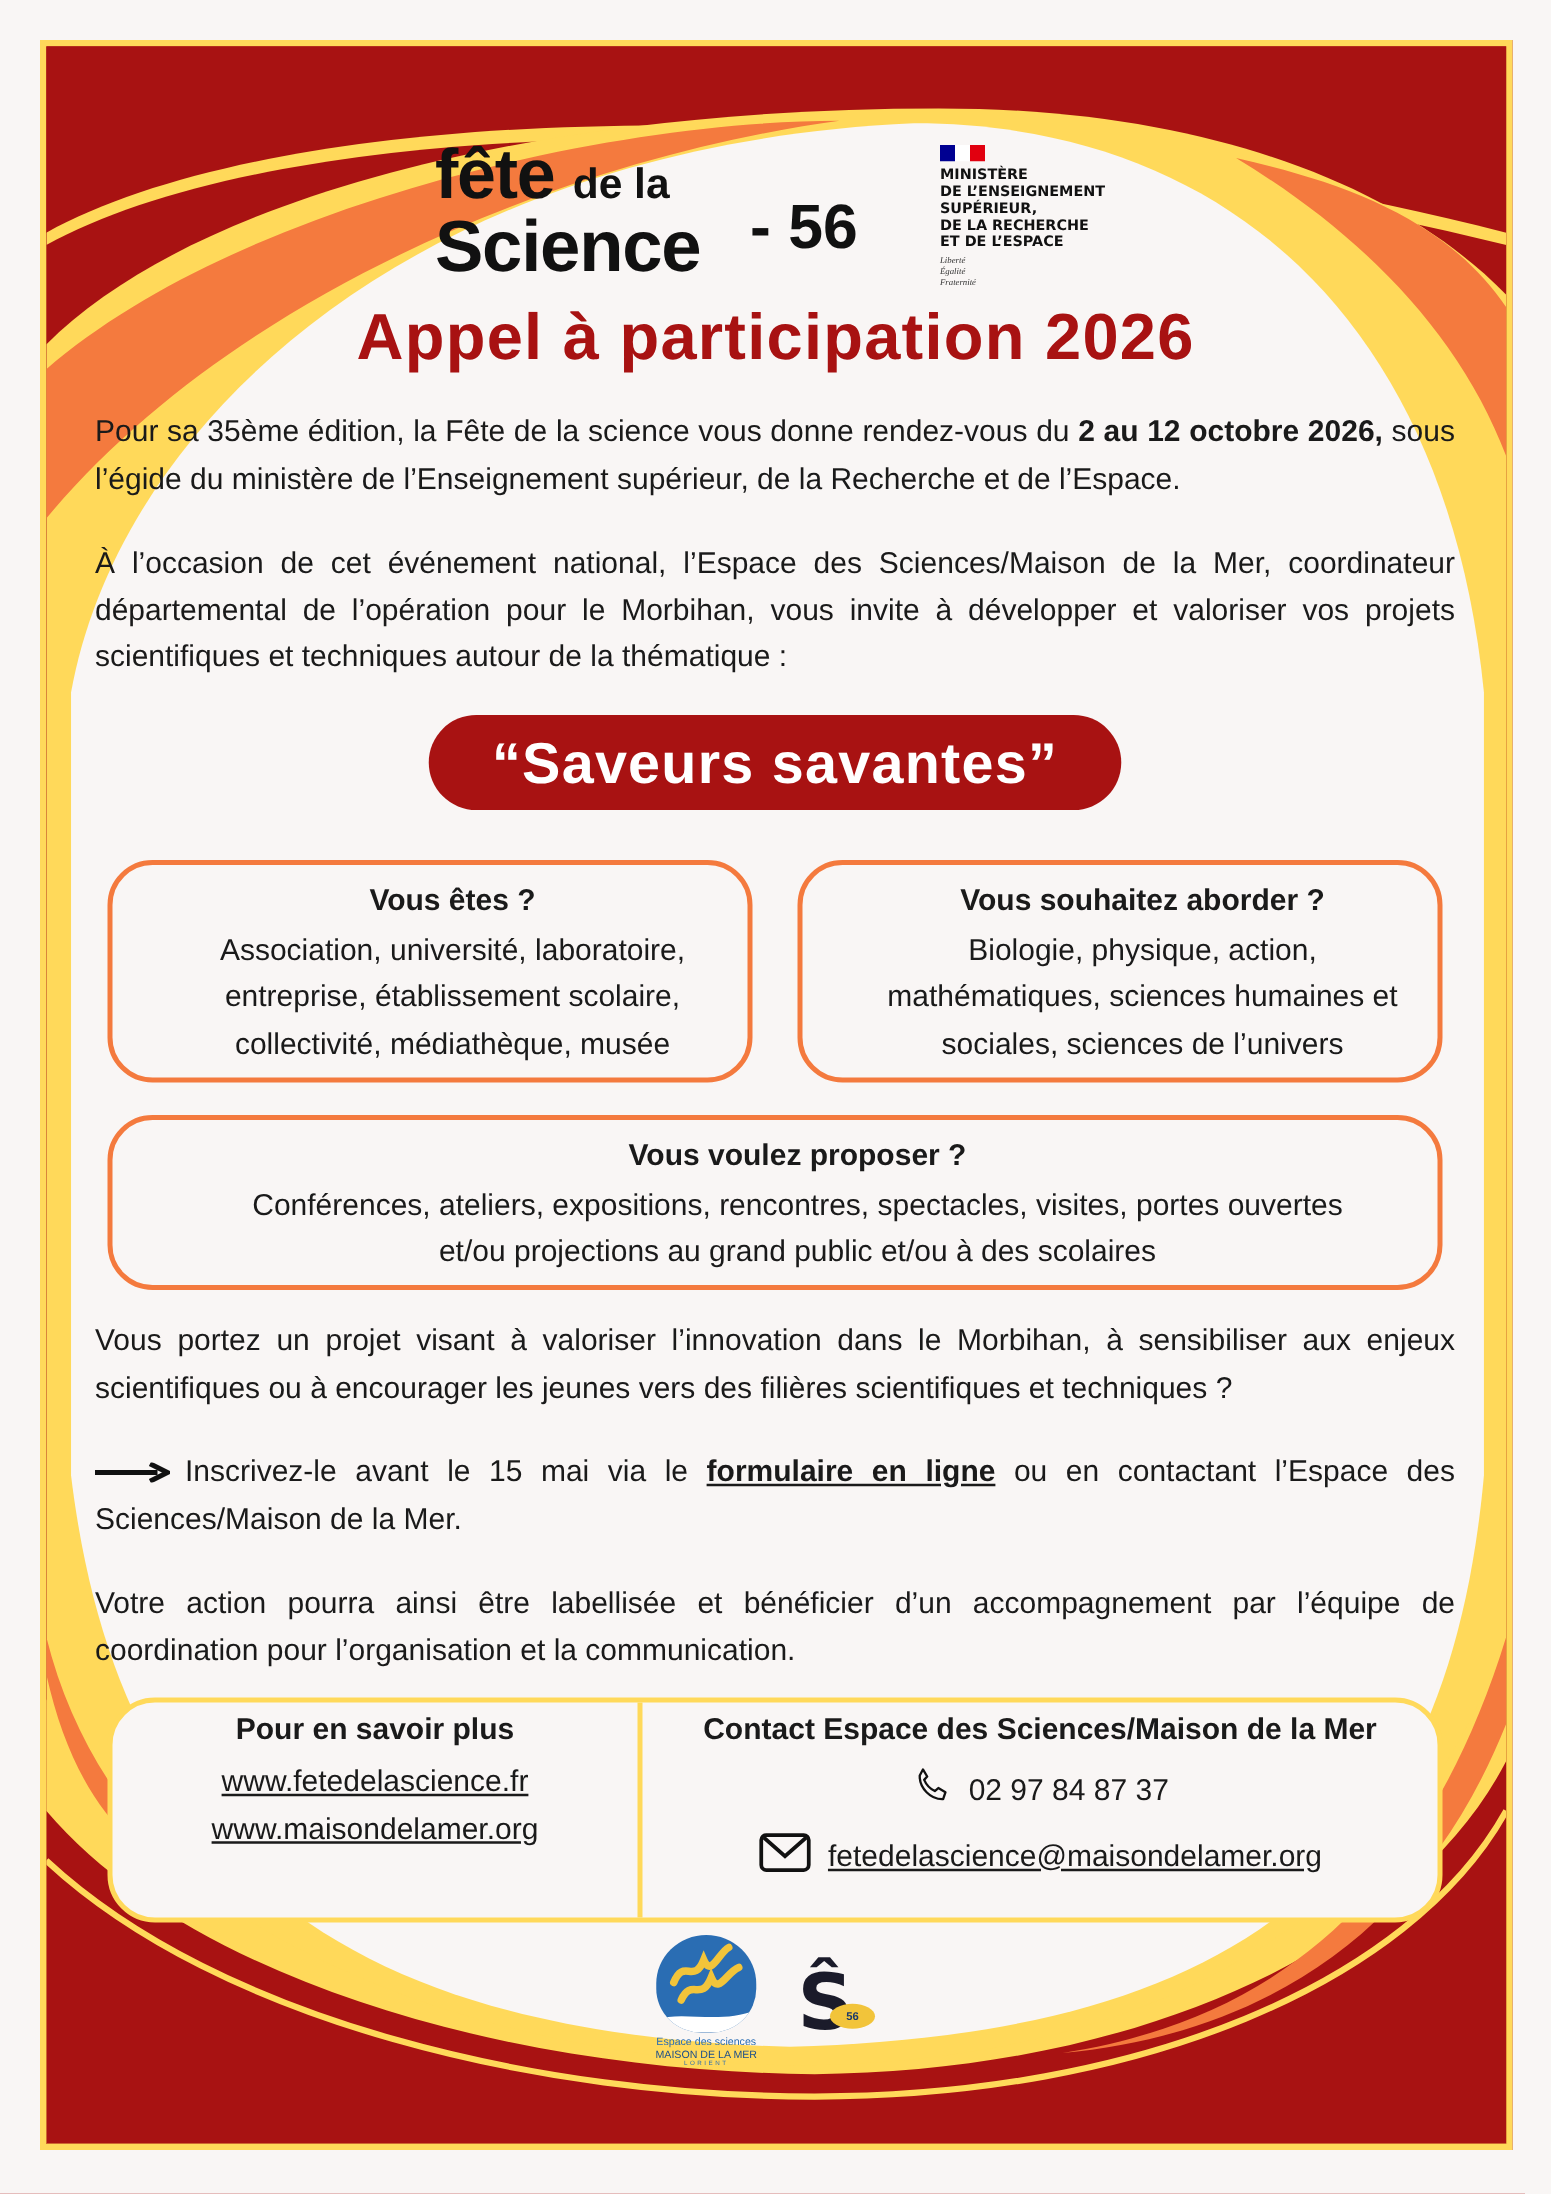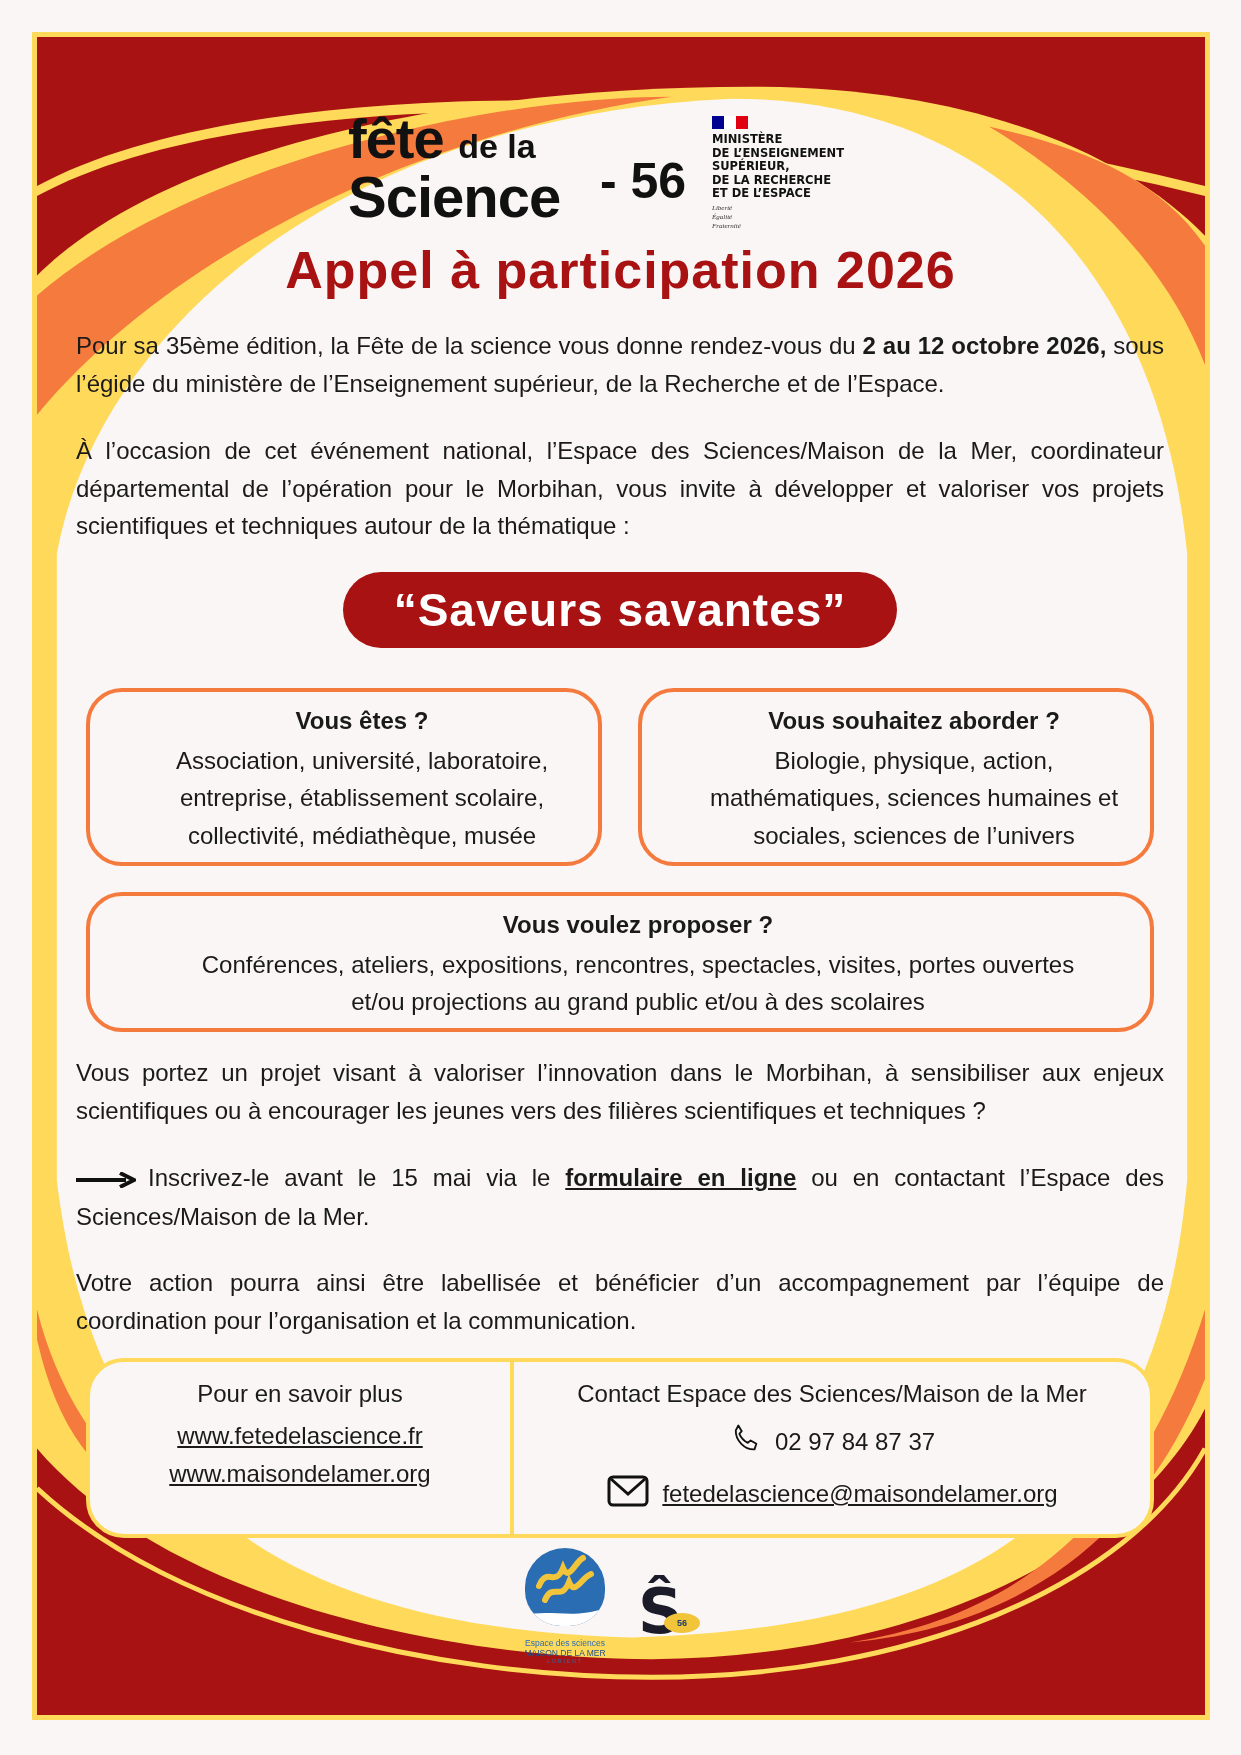--- a/index.html
+++ b/index.html
@@ -12,21 +12,21 @@
     border:5px solid #ffd95a; box-sizing:border-box; background:#a81212; overflow:hidden;
   }
   .bg-svg { position:absolute; left:0; top:0; width:100%; height:100%; }
   .abs { position:absolute; }
   
   .logo-fete { left:348px; top:115px; width:240px; }
   .logo-fete .l1 { font-weight:bold; font-size:56px; line-height:48px; letter-spacing:-1px; color:#111; }
   .logo-fete .l1 small { font-size:34px; font-weight:bold; letter-spacing:0; }
   .logo-fete .l2 { font-weight:bold; font-size:58px; line-height:54px; letter-spacing:-1px; color:#111; }
   .logo-num { left:600px; top:152px; font-weight:bold; font-size:50px; color:#111; }
-  .ministry { left:712px; top:116px; width:160px; }
+  .ministry { left:752px; top:116px; width:160px; }
   .flag { display:flex; width:36px; height:13px; margin-bottom:4px; }
   .flag span { flex:1; }
   .ministry .mtxt { font-family:"DejaVu Sans", sans-serif; font-weight:bold; font-size:11.5px; line-height:13.5px; color:#111; }
   .ministry .motto { font-family:"Liberation Serif", serif; font-style:italic; font-size:7px; line-height:9px; color:#333; margin-top:3px; }
   .title { left:0; width:1241px; top:240px; text-align:center; font-weight:bold; font-size:52px; color:#a81212; letter-spacing:1px; }
   .para { position:absolute; left:76px; width:1088px; font-size:24px; line-height:37.5px; text-align:justify; color:#1a1a1a; }
   .para b { font-weight:bold; }
   .theme-pill {
     position:absolute; left:343px; top:572px; width:554px; height:76px; border-radius:40px; background:#a81212;
     color:#fff; font-weight:bold; font-size:46px; text-align:center; line-height:76px; letter-spacing:1px;
@@ -38,26 +38,26 @@
   .box .bh { font-weight:bold; margin-top:10px; margin-bottom:2px; }
   .arrow { display:inline-block; vertical-align:middle; margin-right:12px; }
   .link { text-decoration:underline; color:#1a1a1a; cursor:pointer; }
   .contact {
     position:absolute; left:86px; top:1358px; width:1068px; height:180px;
     border:4px solid #ffd95a; border-radius:38px; box-sizing:border-box; background:#f9f6f5; display:flex;
   }
   .contact .col { text-align:center; font-size:24px; }
   .contact .c1 { width:420px; border-right:4px solid #ffd95a; }
   .contact .c2 { flex:1; }
-  .contact .ch { font-weight:normal; margin-top:18px; }
+  .contact .ch { font-weight:bold; margin-top:8px; }
   .contact .row { margin-top:14px; display:flex; align-items:center; justify-content:center; gap:12px; }
   .bottom-logos { left:520px; top:1548px; display:flex; align-items:flex-end; gap:28px; }
   .mdm { width:90px; text-align:center; }
   .mdm .circle { width:80px; height:78px; border-radius:50% 50% 45% 45%; background:#2a6db3; margin:0 auto; position:relative; overflow:hidden; }
-  .mdm .t1 { font-size:8.5px; color:#2a6db3; line-height:10px; margin-top:12px; }
+  .mdm .t1 { font-size:8.5px; color:#2a6db3; line-height:10px; margin-top:2px; }
   .mdm .t2 { font-size:8.5px; color:#1d4e8a; font-weight:normal; line-height:10px; }
   .mdm .t3 { font-size:5px; color:#2a6db3; letter-spacing:2px; line-height:7px; }
   .s56 { position:relative; width:50px; height:70px; margin-bottom:18px; }
   .s56 .s { font-weight:bold; font-size:62px; color:#1b1b2a; line-height:70px; font-family:"DejaVu Sans", sans-serif; }
   .s56 .badge { position:absolute; left:26px; top:36px; width:36px; height:20px; border-radius:50%; background:#f2c43a; color:#1b3a6b; font-size:9px; font-weight:bold; text-align:center; line-height:20px; }
 </style>
 </head>
 <body>
 
 <div class="frame">

